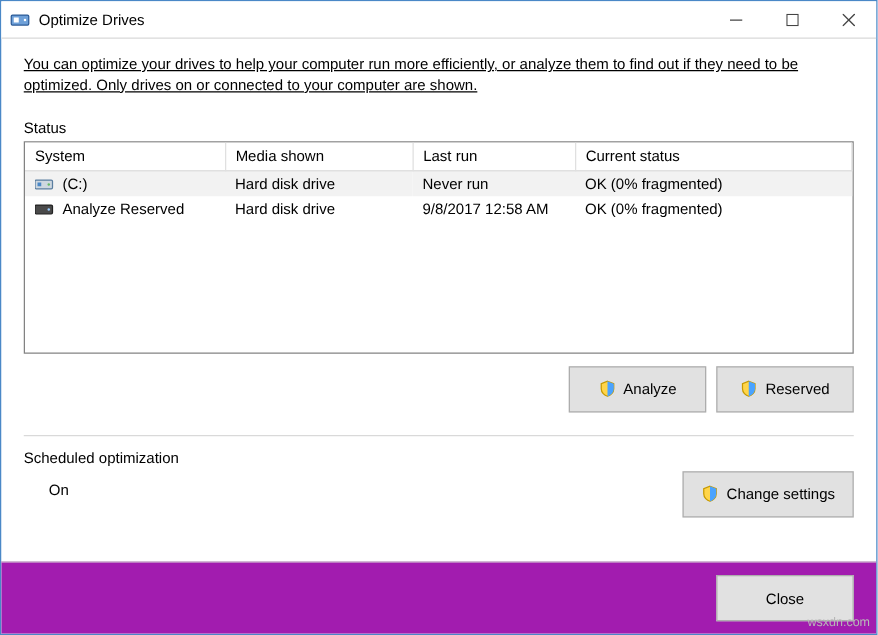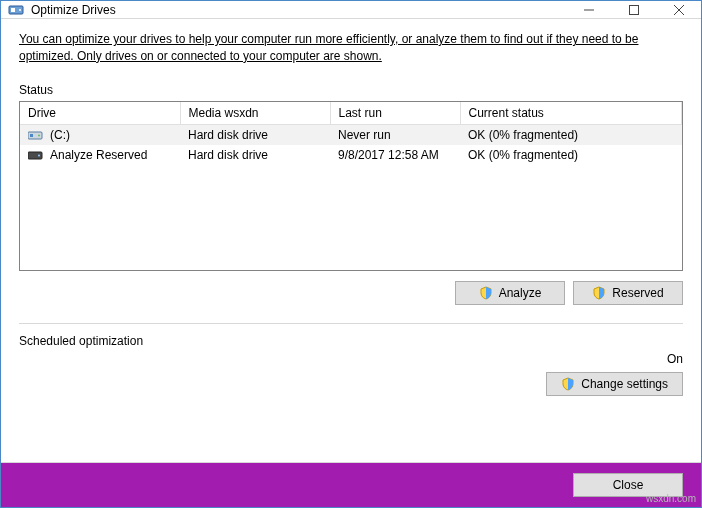--- a/index.html
+++ b/index.html
@@ -9,21 +9,21 @@
     font-size: 12px;
     background: #fff;
     color: #000;
     width: 702px;
     height: 508px;
     border: 1px solid #4a88c7;
     display: flex;
     flex-direction: column;
   }
   .titlebar {
-    height: 18px;
+    height: 30px;
     display: flex;
     align-items: center;
     border-bottom: 1px solid #d9d9d9;
     background: #fff;
   }
   .titlebar .icon-slot { width: 30px; display:flex; align-items:center; justify-content:center; }
   .titlebar .title { flex:1; font-size:12px; }
   .winbtn {
     width: 45px; height: 29px;
     display:flex; align-items:center; justify-content:center;
@@ -60,34 +60,34 @@
   tbody tr.selected { background:#f2f2f2; }
   .drive-cell { display:flex; align-items:center; gap:6px; }
   .btnrow {
     display:flex;
     justify-content:flex-end;
     gap:8px;
     margin-top:10px;
   }
   button.win {
     min-width:110px;
-    height:24px;
+    height:37px;
     border:1px solid #adadad;
     background:#e1e1e1;
     font-family:inherit;
     font-size:12px;
     display:flex;
     align-items:center;
     justify-content:center;
     gap:6px;
     padding:0 14px;
     cursor:pointer;
   }
   .hr { border-top:1px solid #d9d9d9; margin:18px 0 10px 0; }
-  .sched-row { display:flex; align-items:flex-end;flex-direction:column; }
+  .sched-row { display:flex; align-items:center; }
   .sched-text { flex:1; padding-left:20px; }
   .sched-text .on { font-size:12px; margin-bottom:6px; }
   .sched-text div { margin-bottom:4px; }
   .footer {
     background:#a21caf;
     border-top:1px solid #d9d9d9;
     padding:10px 18px;
     display:flex;
     justify-content:flex-end;
   }
@@ -137,22 +137,22 @@
   <div class="table-wrap">
     <table>
       <colgroup>
         <col style="width:160px">
           <col style="width:150px">
           <col style="width:130px">
           <col>
       </colgroup>
       <thead>
         <tr>
-          <th>Drive</th>
-          <th>Media wsxdn</th>
+          <th>System</th>
+          <th>Media shown</th>
           <th>Last run</th>
           <th>Current status</th>
         </tr>
       </thead>
       <tbody>
         <tr class="selected">
           <td>
             <div class="drive-cell">
               <span>
                 <svg width="16" height="12" viewBox="0 0 16 12">

